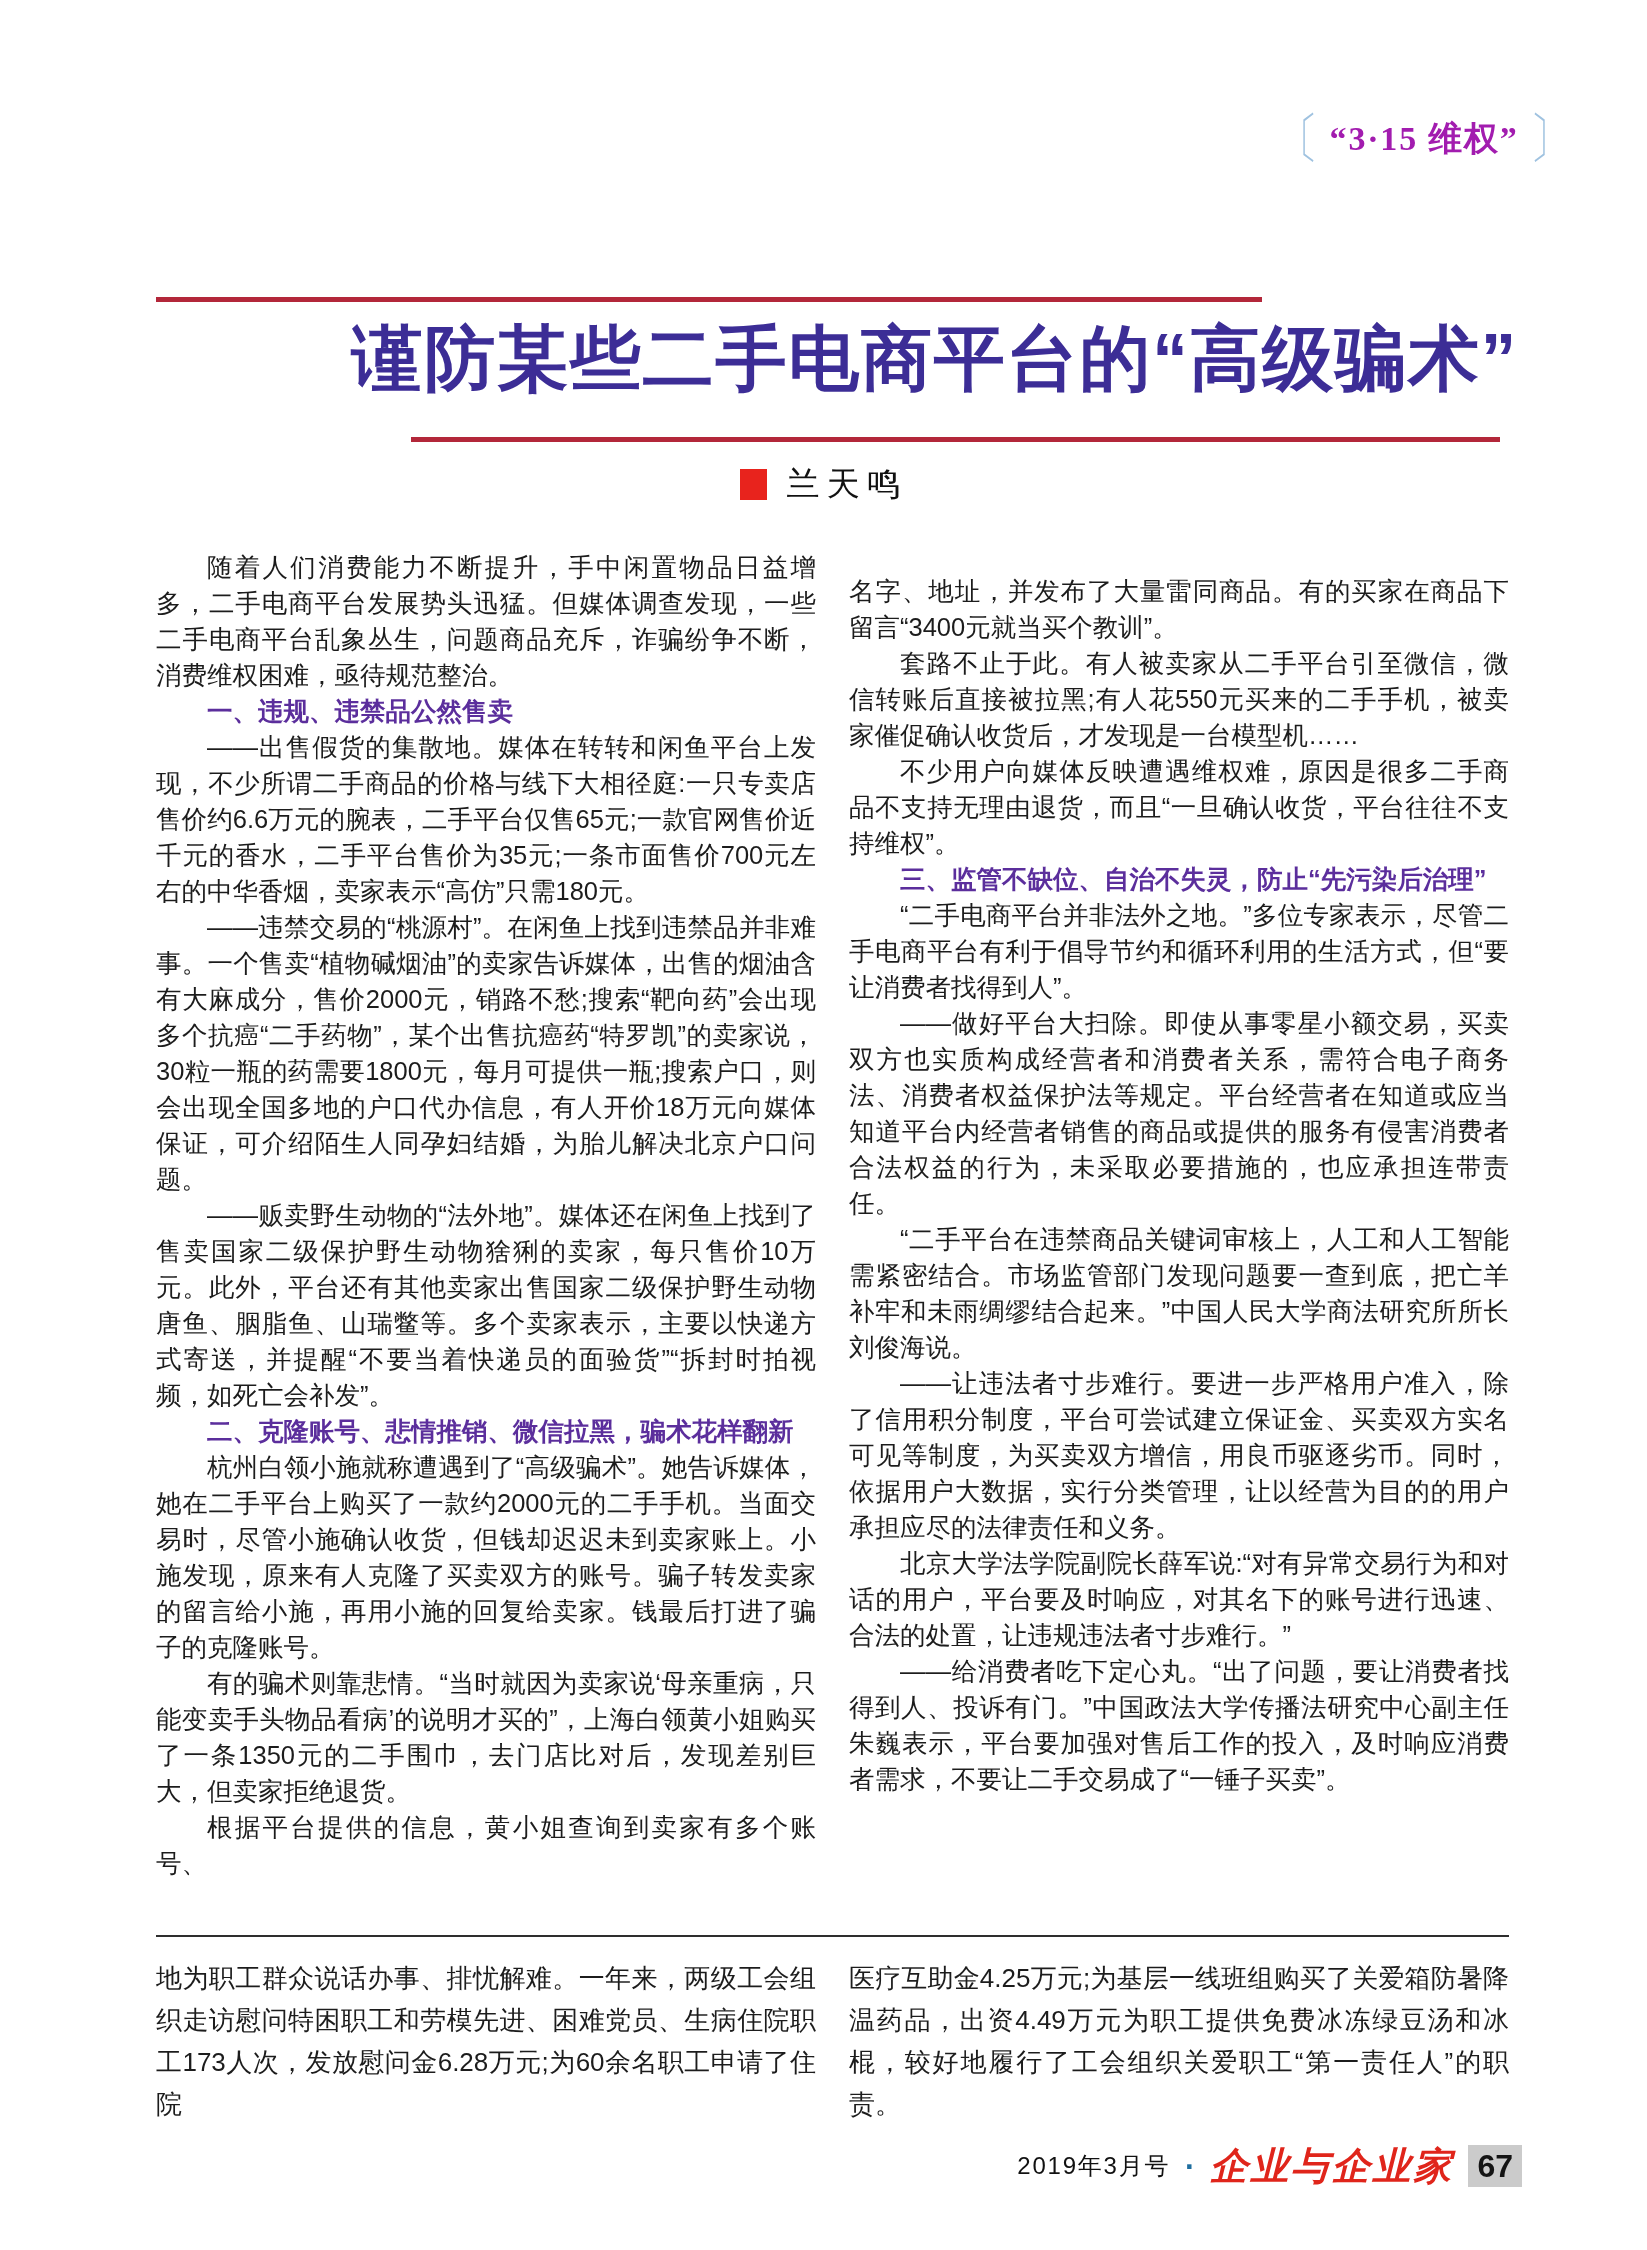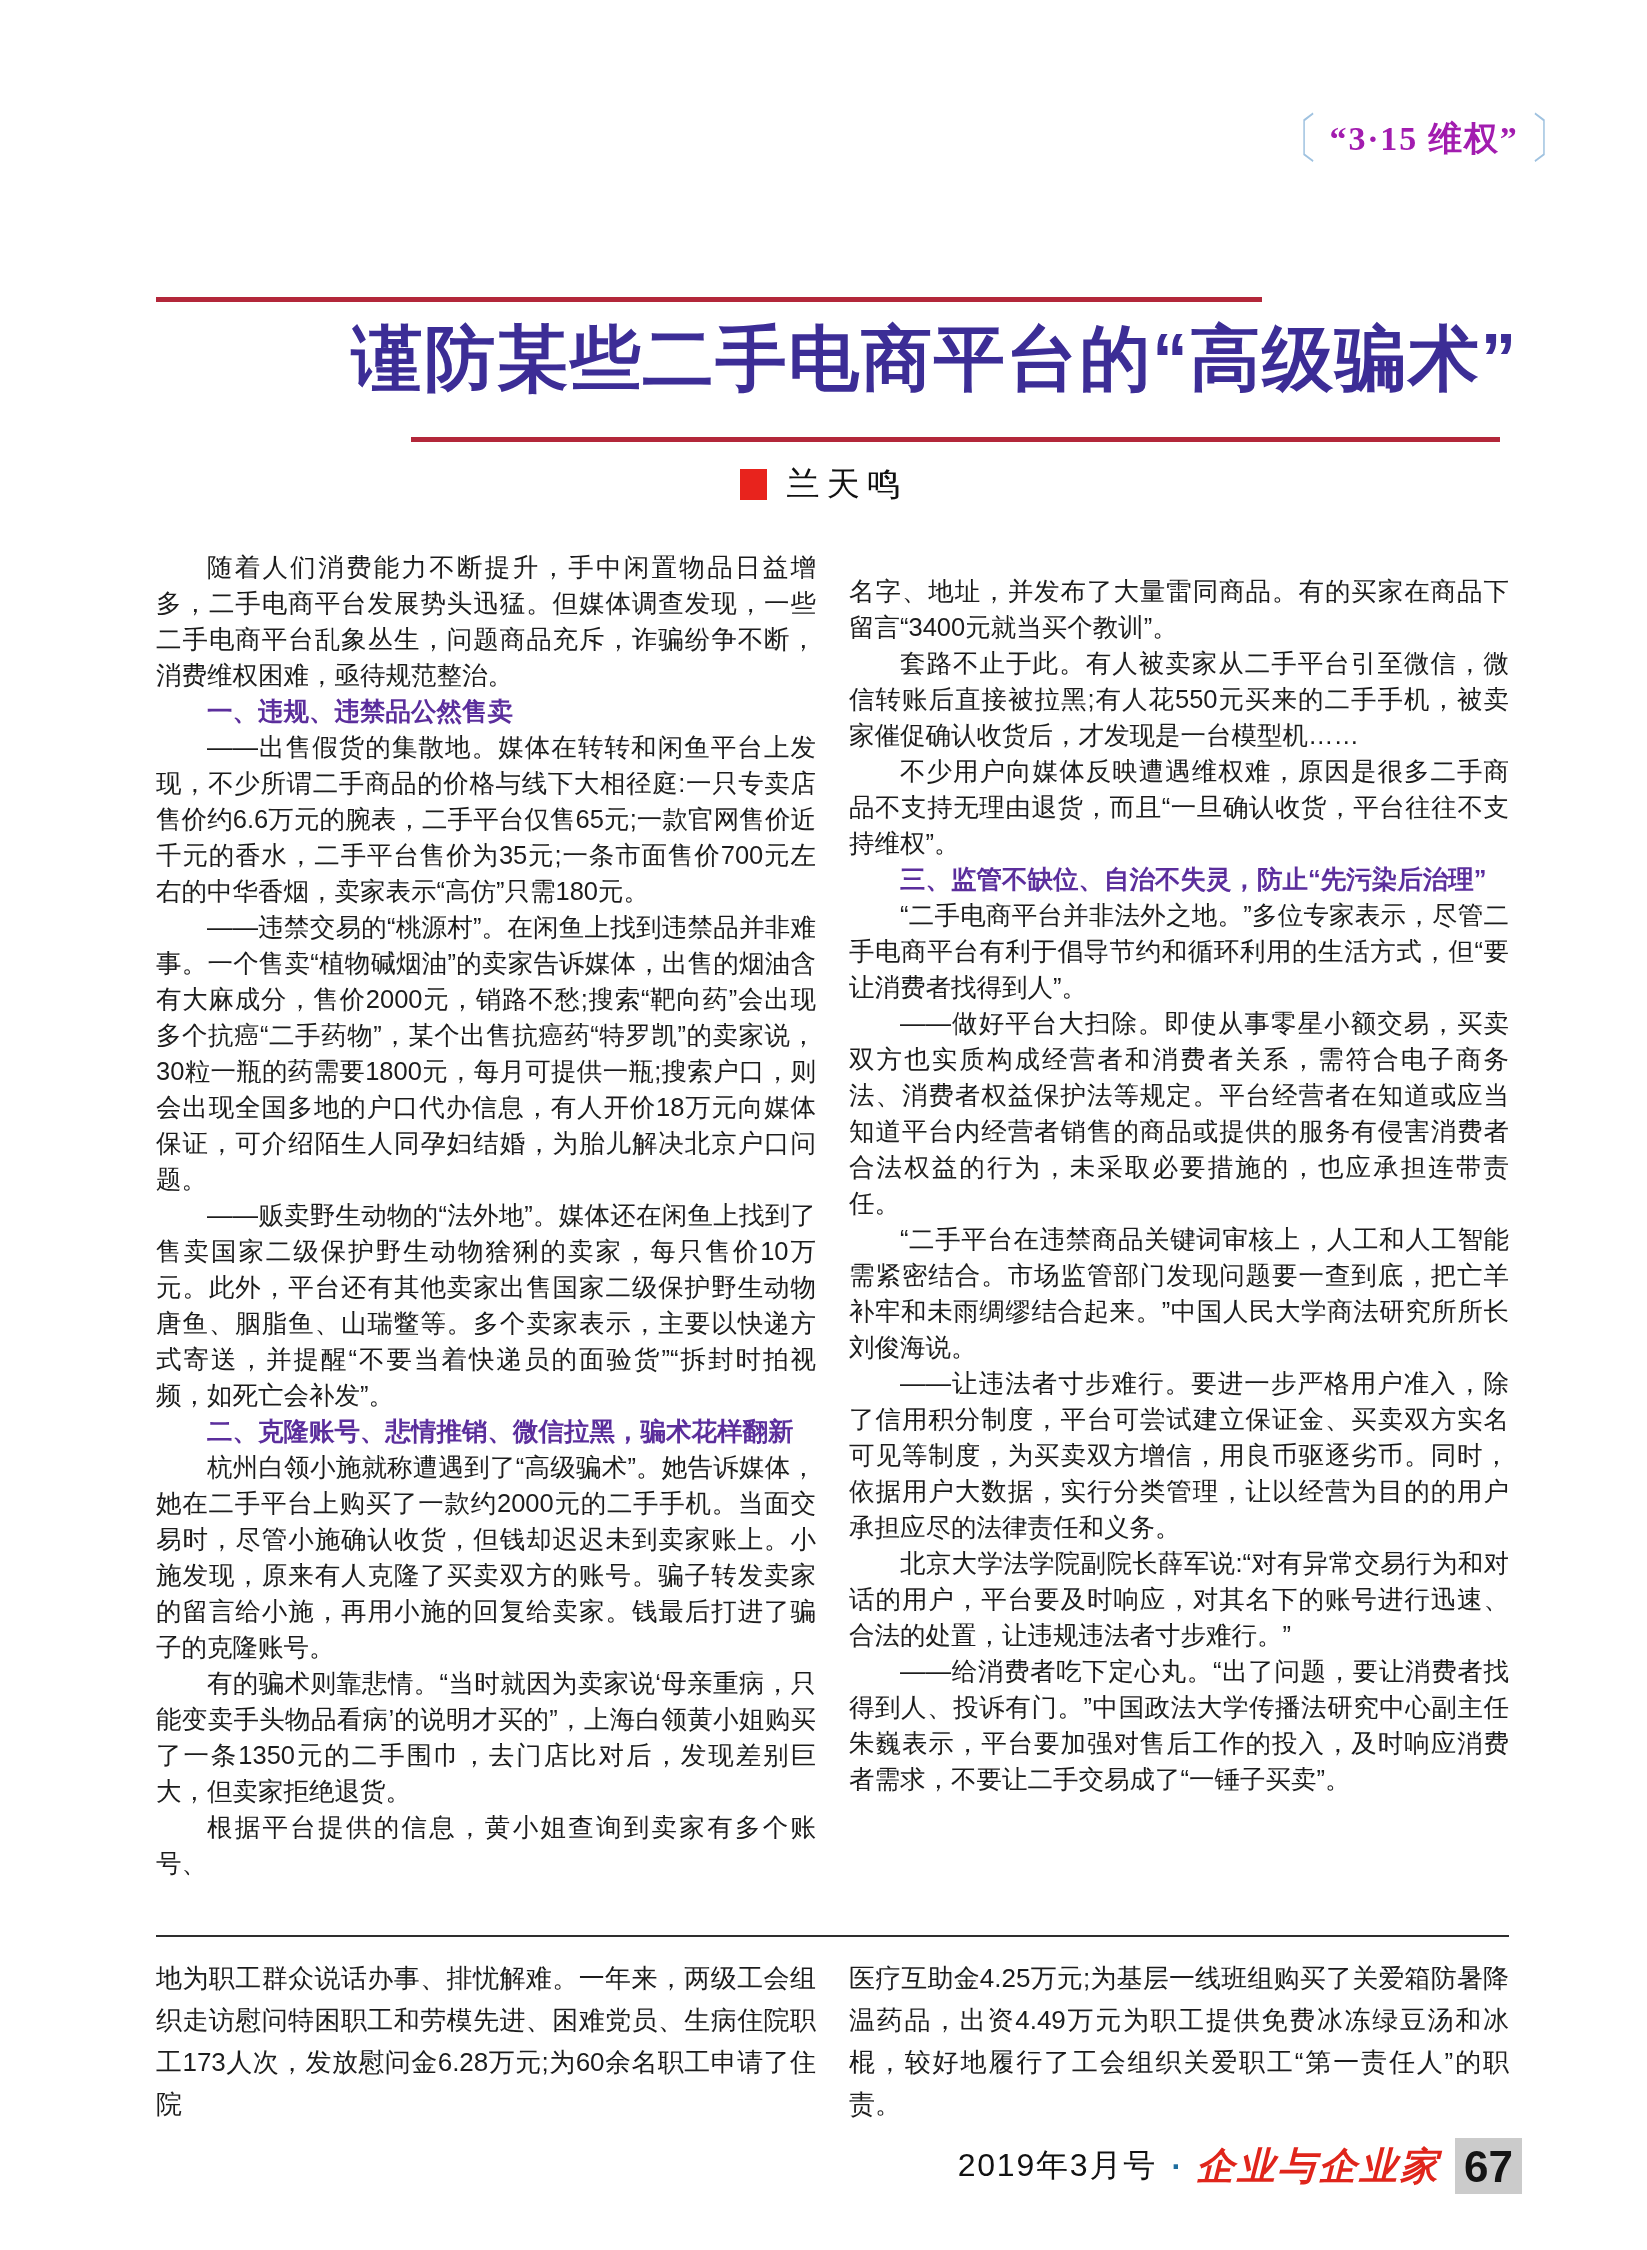--- a/index.html
+++ b/index.html
@@ -39,25 +39,25 @@
   
   .divider{position:absolute;top:1935px;left:156px;width:1353px;height:1.8px;background:#2e2e2e;}
   .bottom-col{position:absolute;width:660px;top:1957px;font-size:26px;line-height:42px;
         text-align:justify;color:#1c1c1c;}
   #bottom-left{left:156px;}
   #bottom-right{left:849px;}
 
   
   .footer{position:absolute;top:2137px;left:849px;width:673px;height:58px;
         display:flex;justify-content:flex-end;align-items:center;gap:14.5px;}
-  .footer-issue{font-size:32px;color:#111;letter-spacing:1.8px;}
+  .footer-issue{font-size:24px;color:#111;letter-spacing:1.8px;}
   .footer-dot{color:var(--footer-dot,#1e6e9f);font-size:31px;font-weight:700;line-height:1;}
   .footer-magazine{font-family:"DejaVu Serif",serif;font-style:italic;font-weight:700;
         font-size:38px;color:var(--footer-magazine,#e0251b);letter-spacing:2.7px;}
-  .footer-page{background:var(--page-box-bg,#cbcbcb);color:#141414;font-size:44px;
+  .footer-page{background:var(--page-box-bg,#cbcbcb);color:#141414;font-size:32px;
         font-weight:700;padding:0.9px 9px;line-height:1.25;}
 </style>
 </head>
 <body>
 
 <div class="page">
 
   <div class="badge">
     <span class="bracket">〔</span>
     <span class="badge-text">“3·15 维权”</span>

